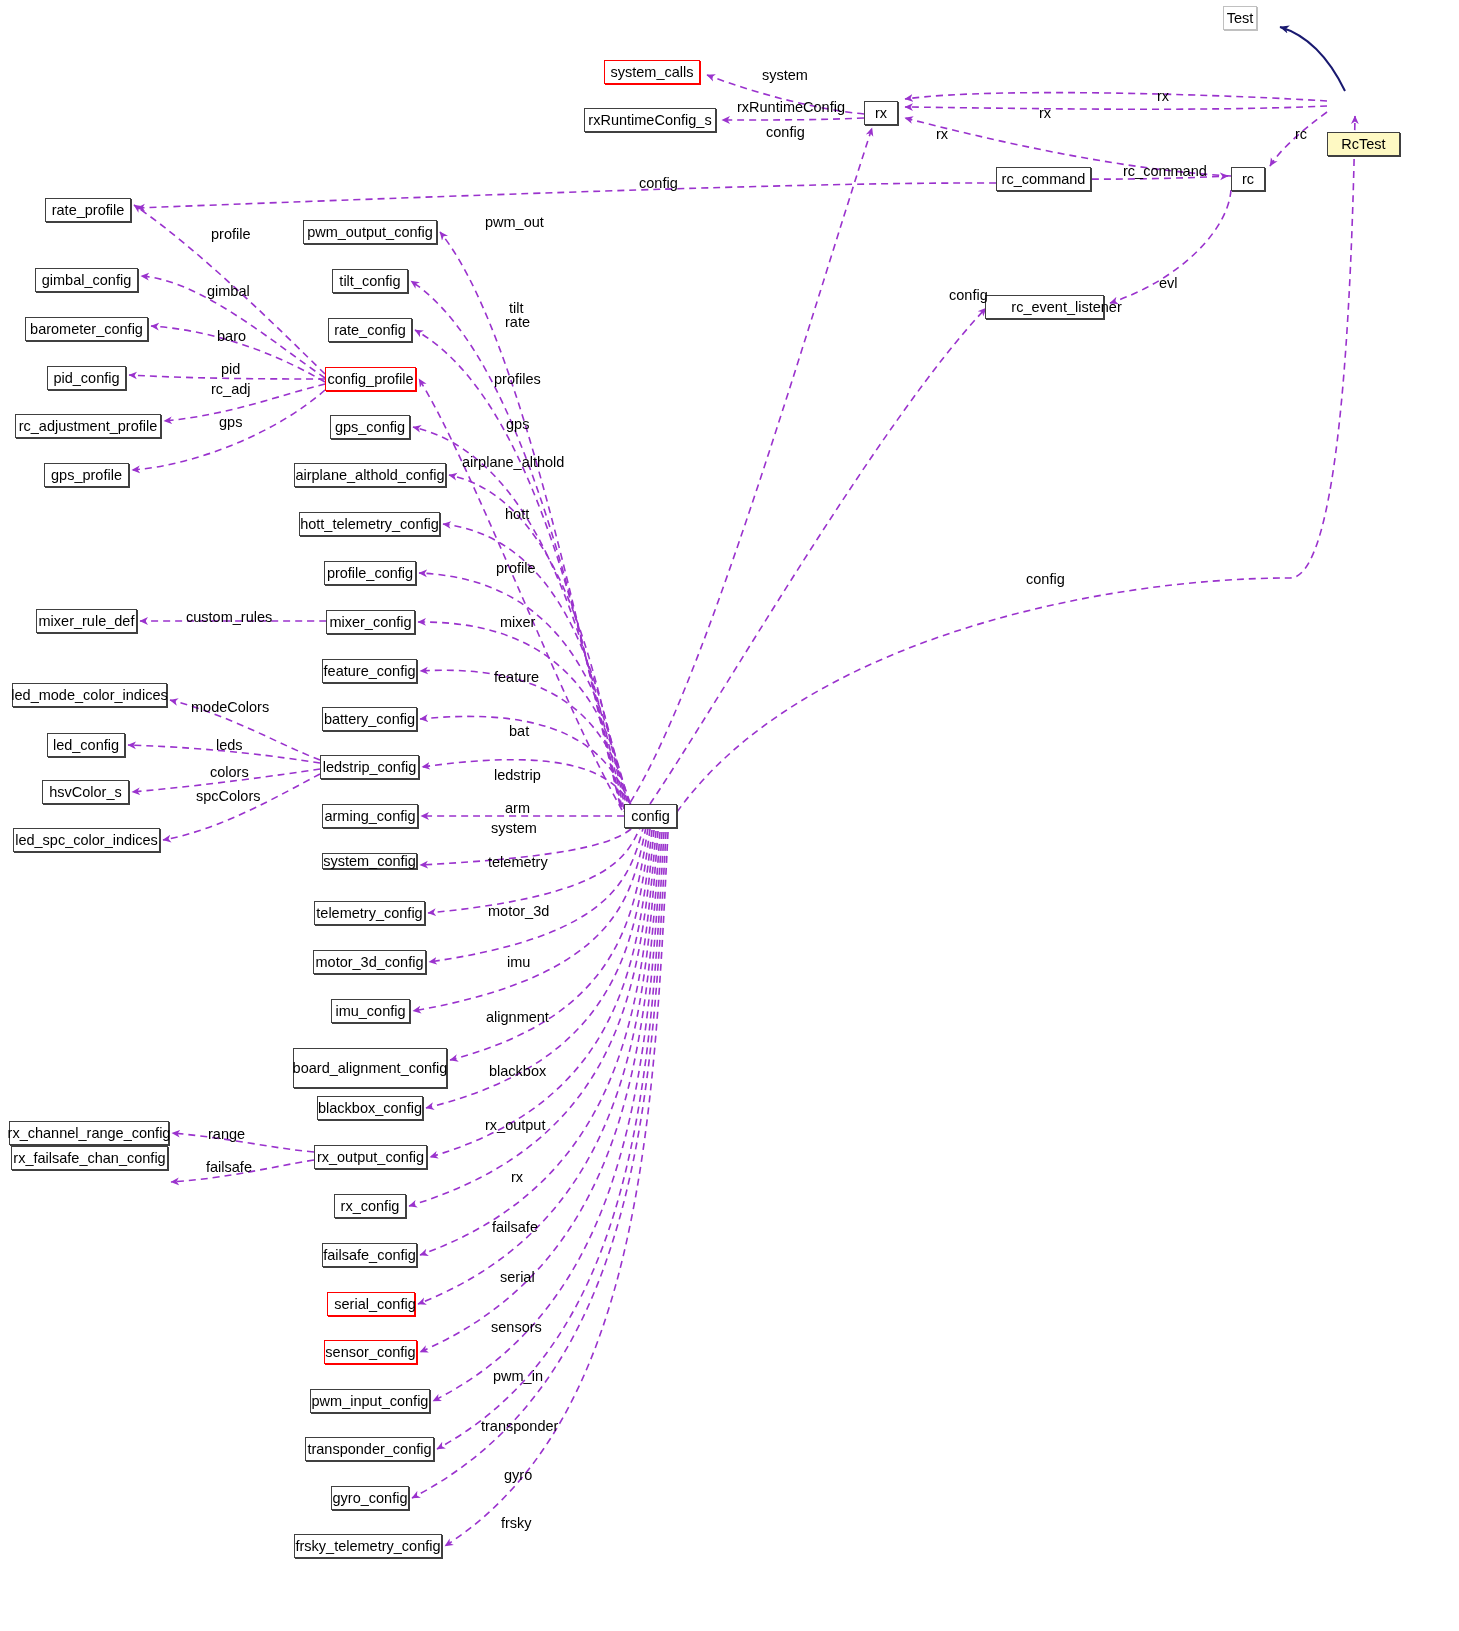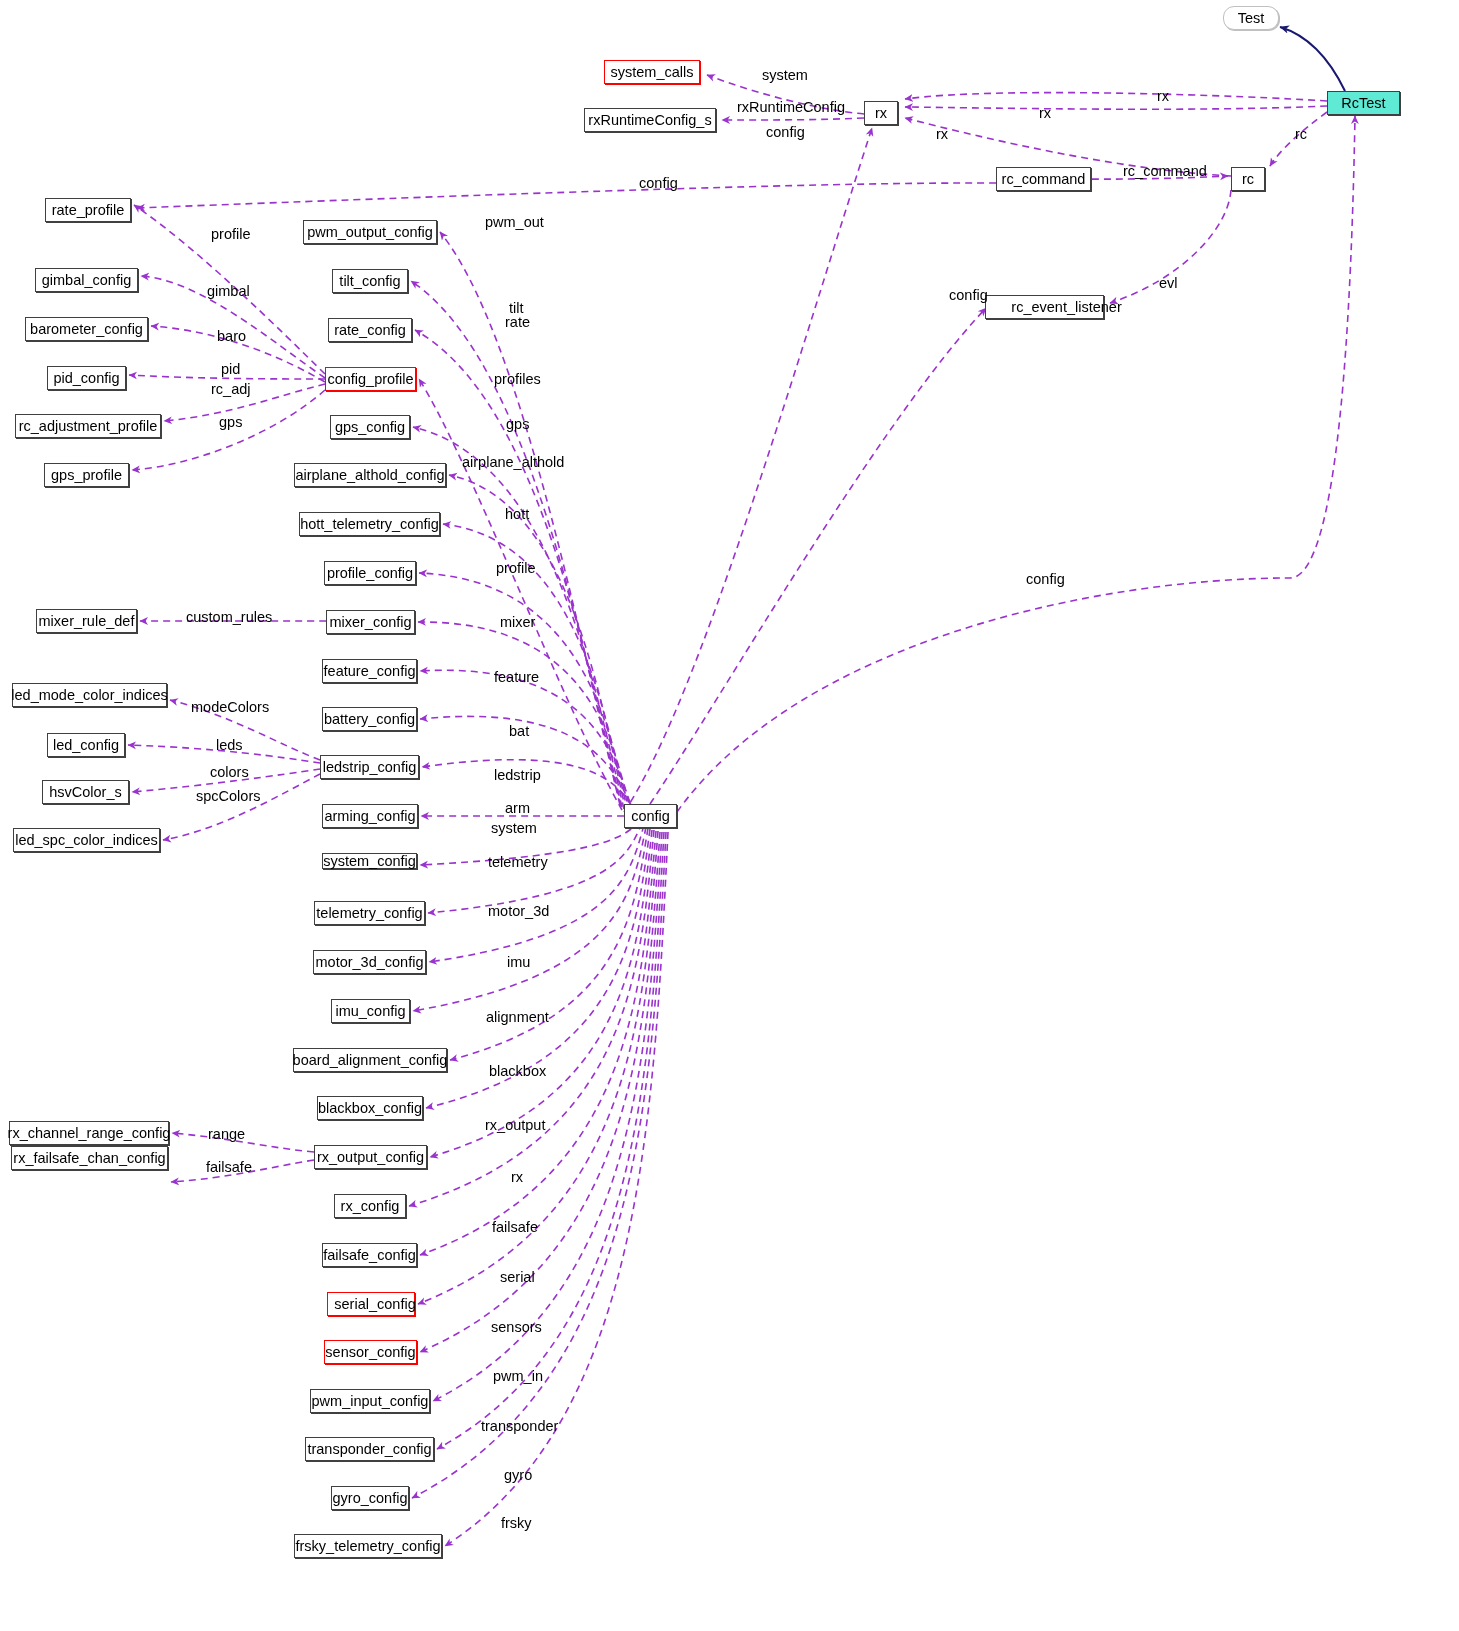--- a/index.html
+++ b/index.html
@@ -11,21 +11,21 @@
     box-sizing:border-box;
     background:#ffffff;
     border:1px solid #404040;
     display:flex;align-items:center;justify-content:center;
     font-size:14.5px;color:#000000;
     white-space:nowrap;
     line-height:1;
   }
   .node.thick{border:1px solid #404040; box-shadow:1px 1px 0 0 #404040;}
   .node.red{border:1px solid #ff0000; box-shadow:1px 1px 0 0 #ff0000;}
-  .node.grey{background:#5eead4;border:1px solid #404040;box-shadow:1px 1px 0 0 #404040;}
+  .node.grey{background:#fef9c3;border:1px solid #404040;box-shadow:1px 1px 0 0 #404040;margin-top:41px;}
   .node.light{background:#ffffff;border:1px solid #c0c0c0;box-shadow:1px 1px 0 0 #c0c0c0;}
   .elabel{
     position:absolute;
     font-size:14.5px;
     color:#000000;
     white-space:nowrap;
     line-height:1;
     background:transparent;
   }
 </style>
@@ -109,21 +109,21 @@
       <path d="M314,1152 C270,1148 230,1138 172,1133"></path>
       <path d="M314,1160 C270,1167 230,1178 171,1182"></path>
     </g>
 
     <g stroke="#191970" stroke-width="2" fill="none" marker-end="url(#ahn)">
       <path d="M1345,91 C1330,60 1310,36 1280,27"></path>
     </g>
   </svg>
 
   <div id="nodes-layer">
-      <div class="node light" style="left: 1223px; top: 6px; width: 56px; height: 24px; border-radius: 11px;">Test</div>
+      <div class="node light" style="left: 1223px; top: 6px; width: 34px; height: 24px;">Test</div>
       <div class="node grey" style="left: 1327px; top: 91px; width: 73px; height: 24px;">RcTest</div>
       <div class="node red" style="left: 604px; top: 60px; width: 96px; height: 24px;">system_calls</div>
       <div class="node thick" style="left: 584px; top: 108px; width: 132px; height: 24px;">rxRuntimeConfig_s</div>
       <div class="node thick" style="left: 864px; top: 101px; width: 34px; height: 24px;">rx</div>
       <div class="node thick" style="left: 996px; top: 167px; width: 95px; height: 24px;">rc_command</div>
       <div class="node thick" style="left: 1231px; top: 167px; width: 34px; height: 24px;">rc</div>
       <div class="node thick" style="left: 985px; top: 295px; width: 119px; height: 24px; padding-left: 44px;">rc_event_listener</div>
       <div class="node thick" style="left: 45px; top: 198px; width: 86px; height: 24px;">rate_profile</div>
       <div class="node thick" style="left: 35px; top: 268px; width: 103px; height: 24px;">gimbal_config</div>
       <div class="node thick" style="left: 25px; top: 317px; width: 123px; height: 24px;">barometer_config</div>
@@ -147,21 +147,21 @@
       <div class="node thick" style="left: 324px; top: 561px; width: 92px; height: 24px;">profile_config</div>
       <div class="node thick" style="left: 326px; top: 610px; width: 89px; height: 24px;">mixer_config</div>
       <div class="node thick" style="left: 322px; top: 659px; width: 95px; height: 24px;">feature_config</div>
       <div class="node thick" style="left: 322px; top: 707px; width: 95px; height: 24px;">battery_config</div>
       <div class="node thick" style="left: 320px; top: 755px; width: 99px; height: 24px;">ledstrip_config</div>
       <div class="node thick" style="left: 322px; top: 804px; width: 96px; height: 24px;">arming_config</div>
       <div class="node thick" style="left: 322px; top: 853px; width: 95px; height: 16px;">system_config</div>
       <div class="node thick" style="left: 314px; top: 901px; width: 111px; height: 24px;">telemetry_config</div>
       <div class="node thick" style="left: 313px; top: 950px; width: 113px; height: 24px;">motor_3d_config</div>
       <div class="node thick" style="left: 331px; top: 999px; width: 79px; height: 24px;">imu_config</div>
-      <div class="node thick" style="left: 293px; top: 1048px; width: 154px; height: 24px;">board_alignment_config</div>
+      <div class="node thick" style="left: 293px; top: 1048px; width: 154px; height: 40px;">board_alignment_config</div>
       <div class="node thick" style="left: 317px; top: 1096px; width: 106px; height: 24px;">blackbox_config</div>
       <div class="node thick" style="left: 314px; top: 1145px; width: 113px; height: 24px;">rx_output_config</div>
       <div class="node thick" style="left: 334px; top: 1194px; width: 72px; height: 24px;">rx_config</div>
       <div class="node thick" style="left: 322px; top: 1243px; width: 95px; height: 24px;">failsafe_config</div>
       <div class="node red" style="left: 327px; top: 1292px; width: 88px; height: 24px; padding-left: 8px;">serial_config</div>
       <div class="node red" style="left: 324px; top: 1340px; width: 93px; height: 24px;">sensor_config</div>
       <div class="node thick" style="left: 310px; top: 1389px; width: 120px; height: 24px;">pwm_input_config</div>
       <div class="node thick" style="left: 305px; top: 1437px; width: 129px; height: 24px;">transponder_config</div>
       <div class="node thick" style="left: 331px; top: 1486px; width: 78px; height: 24px;">gyro_config</div>
       <div class="node thick" style="left: 294px; top: 1534px; width: 148px; height: 24px;">frsky_telemetry_config</div>

